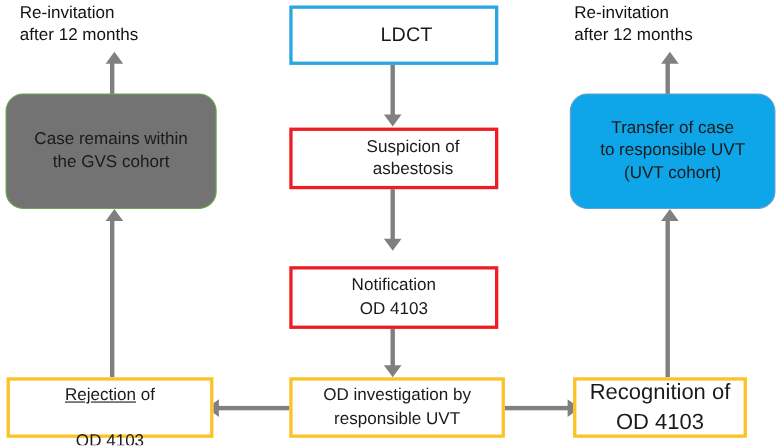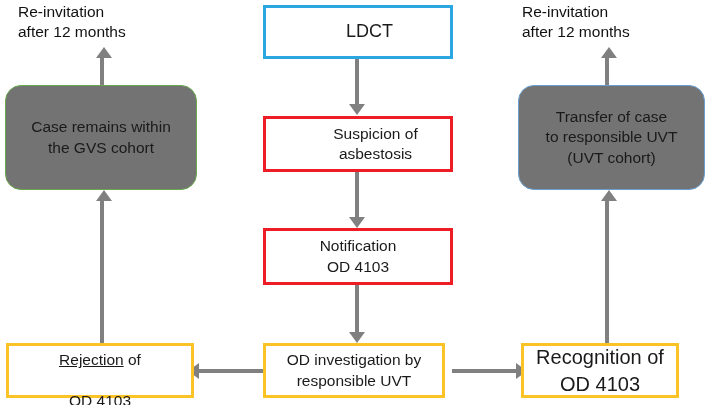--- a/index.html
+++ b/index.html
@@ -113,36 +113,36 @@
   <div class="arrow arrow-up" style="left:96px; top:190px;"></div>
 
   <div class="conn v-line" style="left:605px; top:200px; height:143px;"></div>
   <div class="arrow arrow-up" style="left:601px; top:190px;"></div>
 
   <div class="node rect" style="left:263px; top:5px; width:190px; height:54px; border-width:3px; border-color:#2ba6e0; font-size:18px;padding-left:23px;">LDCT</div>
 
   <div class="node rect" style="left:263px; top:116px; width:190px; height:56px; border-width:3px; border-color:#ee1c24; font-size:15.5px;padding-left:35px;">Suspicion of
 asbestosis</div>
 
-  <div class="node rect" style="left:263px; top:228px; width:190px; height:57px; border-width:3px; border-color:#ee1c24; font-size:15.5px;">Notification
+  <div class="node rect" style="left:263px; top:242px; width:190px; height:57px; border-width:3px; border-color:#ee1c24; font-size:15.5px;">Notification
 OD 4103</div>
 
-  <div class="node rect" style="left:263px; top:343px; width:182px; height:55px; border-width:3px; border-color:#fbc325; font-size:15.5px;">OD investigation by
+  <div class="node rect" style="left:263px; top:343px; width:196px; height:55px; border-width:3px; border-color:#fbc325; font-size:15.5px;">OD investigation by
 responsible UVT</div>
 
   <div class="node rect" style="left:6px; top:343px; width:188px; height:55px; border-width:3px; border-color:#fbc325; font-size:15.5px;">
     <div>
       <span class="underline-word">Rejection</span><span> of</span><br>
       <span>OD 4103</span>
     </div>
   </div>
 
   <div class="node rect" style="left:521px; top:343px; width:158px; height:55px; border-width:3px; border-color:#fbc325; font-size:20px;">Recognition of
 OD 4103</div>
 
   <div class="node rounded" style="left:5px; top:85px; width:192px; height:105px; background:#737373; border-color:#6aa84f; font-size:15.5px;">Case remains within
 the GVS cohort</div>
 
-  <div class="node rounded" style="left:518px; top:85px; width:187px; height:105px; background:#737373; border-color:#6a9fd0; font-size:15.5px;">Transfer of case
+  <div class="node rounded" style="left:518px; top:85px; width:187px; height:105px; background:#0ea5e9; border-color:#6a9fd0; font-size:15.5px;">Transfer of case
 to responsible UVT
 (UVT cohort)</div>
 
 </div>
 
 </body></html>

